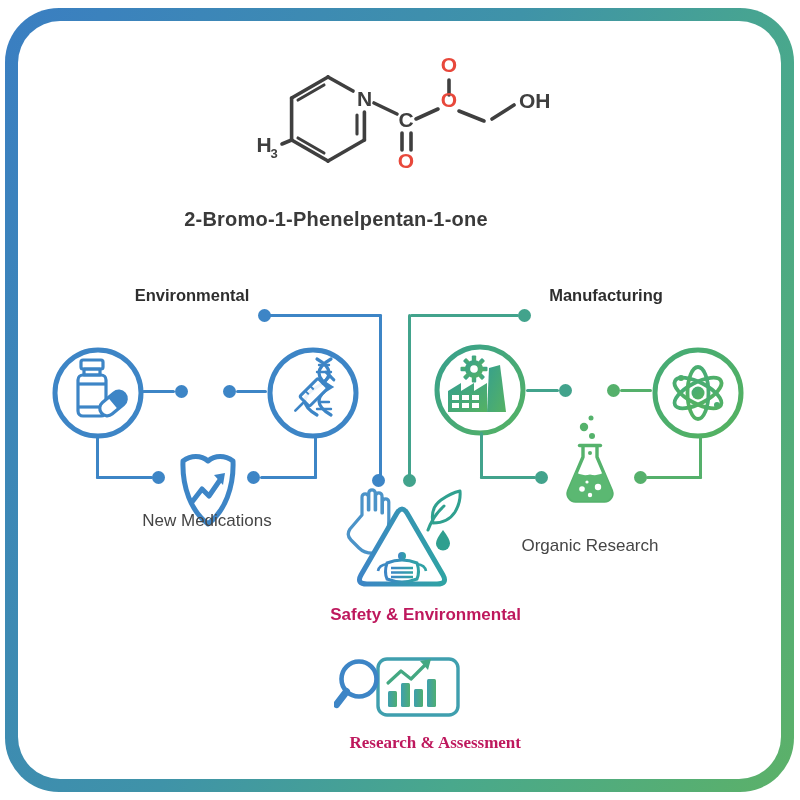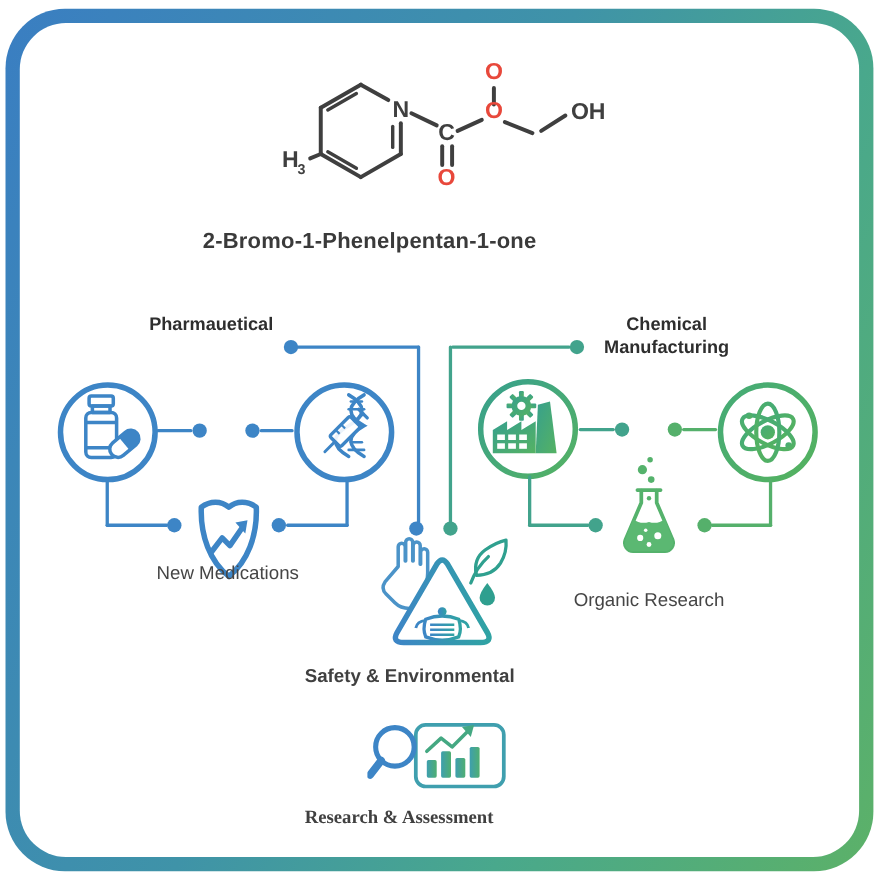--- a/index.html
+++ b/index.html
@@ -10,21 +10,21 @@
   }
   .abs{position:absolute;}
   
   .card{position:absolute;left:5px;top:8px;width:789px;height:784px;border-radius:54px;
         background:linear-gradient(115deg,#3a7ec2 0%,#3f93a8 45%,#49a88c 70%,#5cb168 100%);}
   .card-inner{position:absolute;left:13px;top:13px;right:13px;bottom:13px;border-radius:42px;background:#ffffff;}
   
   .title{left:0;top:208px;width:672px;text-align:center;font-size:20px;font-weight:700;color:#3a3a3a;letter-spacing:.2px;}
   .header{width:200px;text-align:center;font-size:16.5px;font-weight:700;color:#2e2e2e;line-height:21px;}
   .sublabel{width:200px;text-align:center;font-size:17px;font-weight:500;color:#454545;}
-  .biglabel{width:244px;text-align:left;font-size:17px;font-weight:700;color:#404040;line-height:22px;}
+  .biglabel{width:244px;text-align:right;font-size:17px;font-weight:700;color:#be185d;line-height:22px;}
   
   .hline,.vline{position:absolute;border-radius:2px;}
   .hline{height:3px;}
   .vline{width:3px;}
   .dot{position:absolute;width:13px;height:13px;border-radius:50%;}
   .blue{background:#3d85c6;}
   .teal{background:#42a38c;}
   .green{background:#55b06b;}
 </style>
 </head>
@@ -65,24 +65,23 @@
     <text x="166" y="128" font-size="21" fill="#e8483b" text-anchor="middle">O</text>
     <text x="209" y="67" font-size="21" fill="#e8483b" text-anchor="middle">O</text>
     <text x="209" y="32" font-size="21" fill="#e8483b" text-anchor="middle">O</text>
     <text x="279" y="68" font-size="21" fill="#3f3f3f">OH</text>
   </g>
 </svg>
 
 <div class="abs title">2-Bromo-1-Phenelpentan-1-one</div>
 
 <div class="abs header" style="left:92px;top:285px;">
-  <div>Pharmauetical</div>
+  <div>Environmental</div>
 </div>
 <div class="abs header" style="left:506px;top:285px;">
-  <div>Chemical</div>
   <div>Manufacturing</div>
 </div>
 
 <div class="dot blue abs" style="left:258px;top:309px;"></div>
 <div class="hline blue" style="left:264px;top:314px;width:118px;"></div>
 <div class="vline blue" style="left:379px;top:314px;height:168px;"></div>
 <div class="dot blue abs" style="left:372px;top:474px;"></div>
 
 <div class="hline teal" style="left:410px;top:314px;width:109px;"></div>
 <div class="dot teal abs" style="left:518px;top:309px;"></div>

